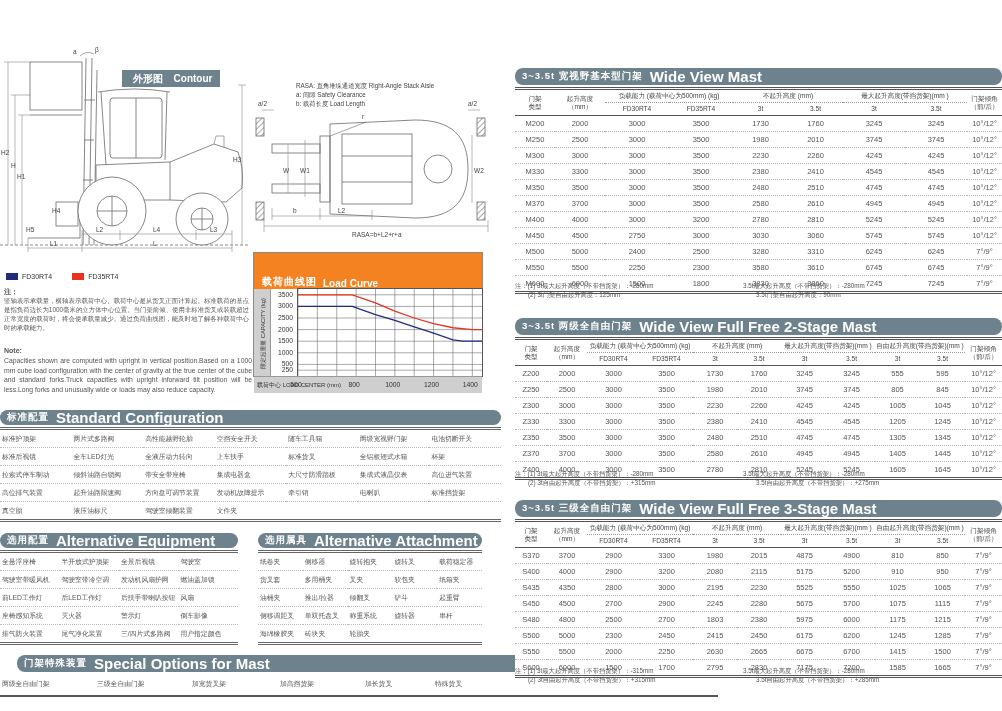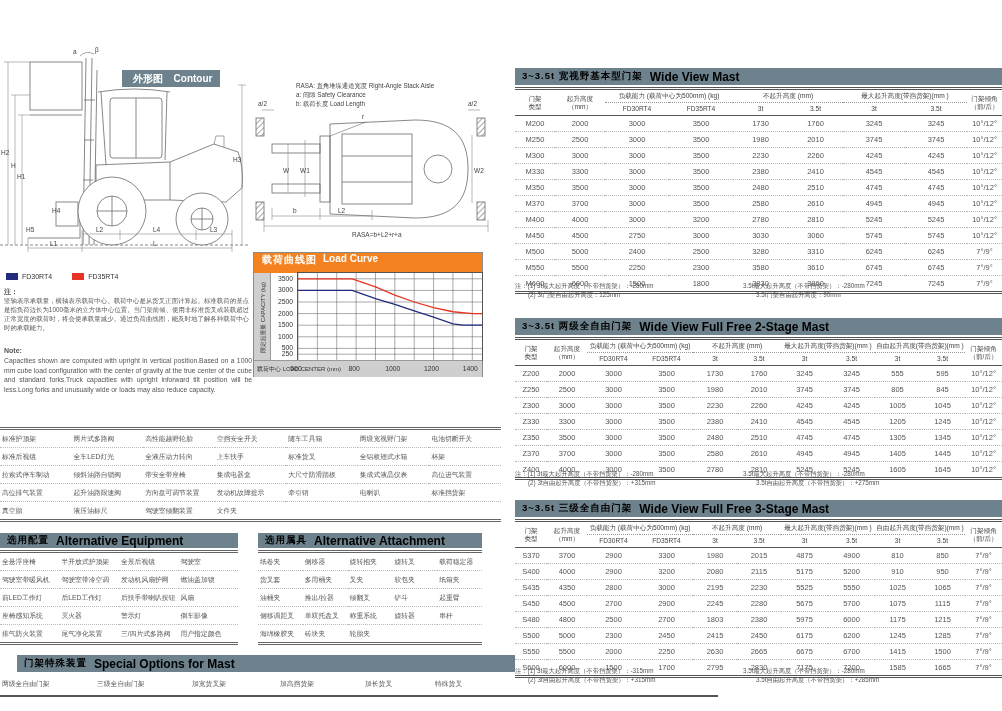--- a/index.html
+++ b/index.html
@@ -6,37 +6,37 @@
   #page{position:relative;width:1002px;height:711px;background:#fff;overflow:hidden;
         font-family:"Liberation Sans","DejaVu Sans",sans-serif;color:#444;}
 
   
   .topbar{position:absolute;left:0;top:0;width:1002px;height:30px;background:#f58220;}
   .topbar .ttl{position:absolute;top:5px;white-space:nowrap;color:#3c3c3c;}
   .ttl .cn{font-size:14px;font-weight:bold;letter-spacing:3px;}
   .ttl .en{font-size:15px;font-weight:bold;letter-spacing:1.5px;margin-left:10px;}
 
   
-  .bar{position:absolute;background:#6d828c;color:#000000;white-space:nowrap;overflow:hidden;}
+  .bar{position:absolute;background:#6d828c;color:#ffffff;white-space:nowrap;overflow:hidden;border-radius:8px;}
   .bar .cn{font-weight:bold;font-size:9.5px;letter-spacing:1px;}
-  .bar .en{font-weight:bold;font-size:12px;margin-left:7px;}
+  .bar .en{font-weight:bold;font-size:15px;margin-left:7px;}
   .bar-inner{padding-left:7px;display:flex;align-items:center;height:100%;}
 
   svg text{font-family:"Liberation Sans","DejaVu Sans",sans-serif;}
 
   
   .legend{position:absolute;left:6px;top:273px;display:flex;gap:20px;}
   .legend .item{display:flex;align-items:center;gap:4px;font-size:7px;color:#333;}
   .legend .sw{width:12px;height:7px;display:inline-block;}
   .note-title{position:absolute;font-size:7px;font-weight:bold;color:#555;}
   .note-body{position:absolute;font-size:6.4px;line-height:9px;color:#555;text-align:justify;}
 
   
   .curve-box{position:absolute;left:253px;top:252px;width:230px;height:125px;border:1px solid #8a8a8a;box-sizing:border-box;background:#fff;}
-  .curve-head{height:20px;background:#f58220;color:#fff;display:flex;align-items:flex-start;padding-left:8px;}
+  .curve-head{height:36px;background:#f58220;color:#fff;display:flex;align-items:flex-end;padding-left:8px;}
   .curve-head .cn{font-size:10px;font-weight:bold;letter-spacing:1px;}
   .curve-head .en{font-size:10px;font-weight:bold;margin-left:6px;}
   .curve-body{display:flex;height:87px;}
   .ylab{width:16px;background:#cfcfcf;position:relative;border-right:1px solid #999;}
   .ylab span{position:absolute;left:-31px;top:40px;transform:rotate(-90deg);transform-origin:50% 50%;
              font-size:5.8px;white-space:nowrap;width:80px;text-align:center;display:block;color:#333;}
   #ytick-col{width:26px;position:relative;}
   .ytick{position:absolute;right:4px;font-size:6.8px;color:#333;}
   .plot{position:relative;width:184px;height:87px;border-left:1px solid #555;}
   #curve-svg{position:absolute;left:0;top:0;outline:1px solid #555;}
@@ -273,20 +273,26 @@
     <div id="xtick-row">
       <span class="xaxis-title">载荷中心 LOAD CENTER (mm)</span>
     <div class="xtick" style="left: 32px;">500</div>
         <div class="xtick" style="left: 90.1053px;">800</div>
         <div class="xtick" style="left: 128.842px;">1000</div>
         <div class="xtick" style="left: 167.579px;">1200</div>
         <div class="xtick" style="left: 206.316px;">1400</div>
       </div>
   </div>
 
+  <div class="bar" style="left:0;top:410px;width:501px;height:15px;">
+    <div class="bar-inner">
+        <span class="cn">标准配置</span>
+        <span class="en">Standard Configuration</span>
+      </div>
+  </div>
   <table class="cfg" style="left:0;top:427px;width:501px;">
     <tbody>
         <tr>
           <td>标准护顶架</td>
           <td>两片式多路阀</td>
           <td>高性能越野轮胎</td>
           <td>空挡安全开关</td>
           <td>随车工具箱</td>
           <td>两级宽视野门架</td>
           <td>电池切断开关</td>

